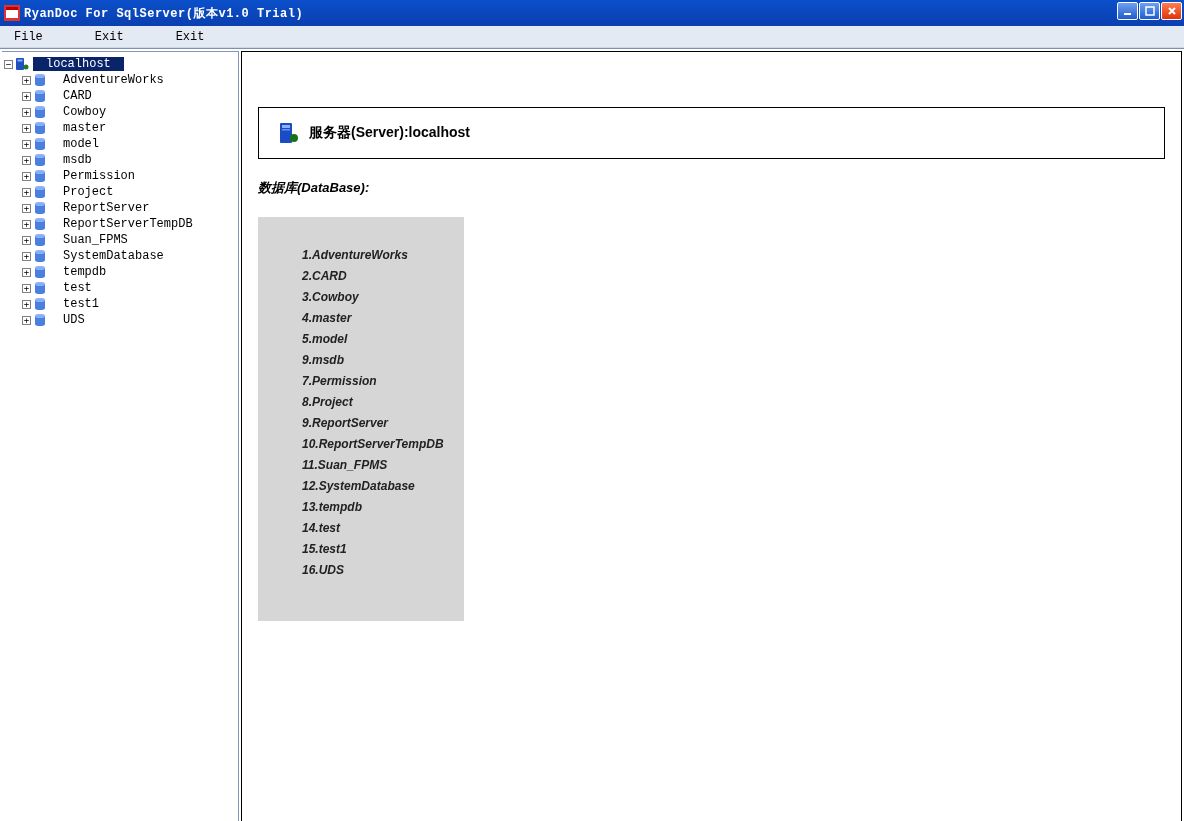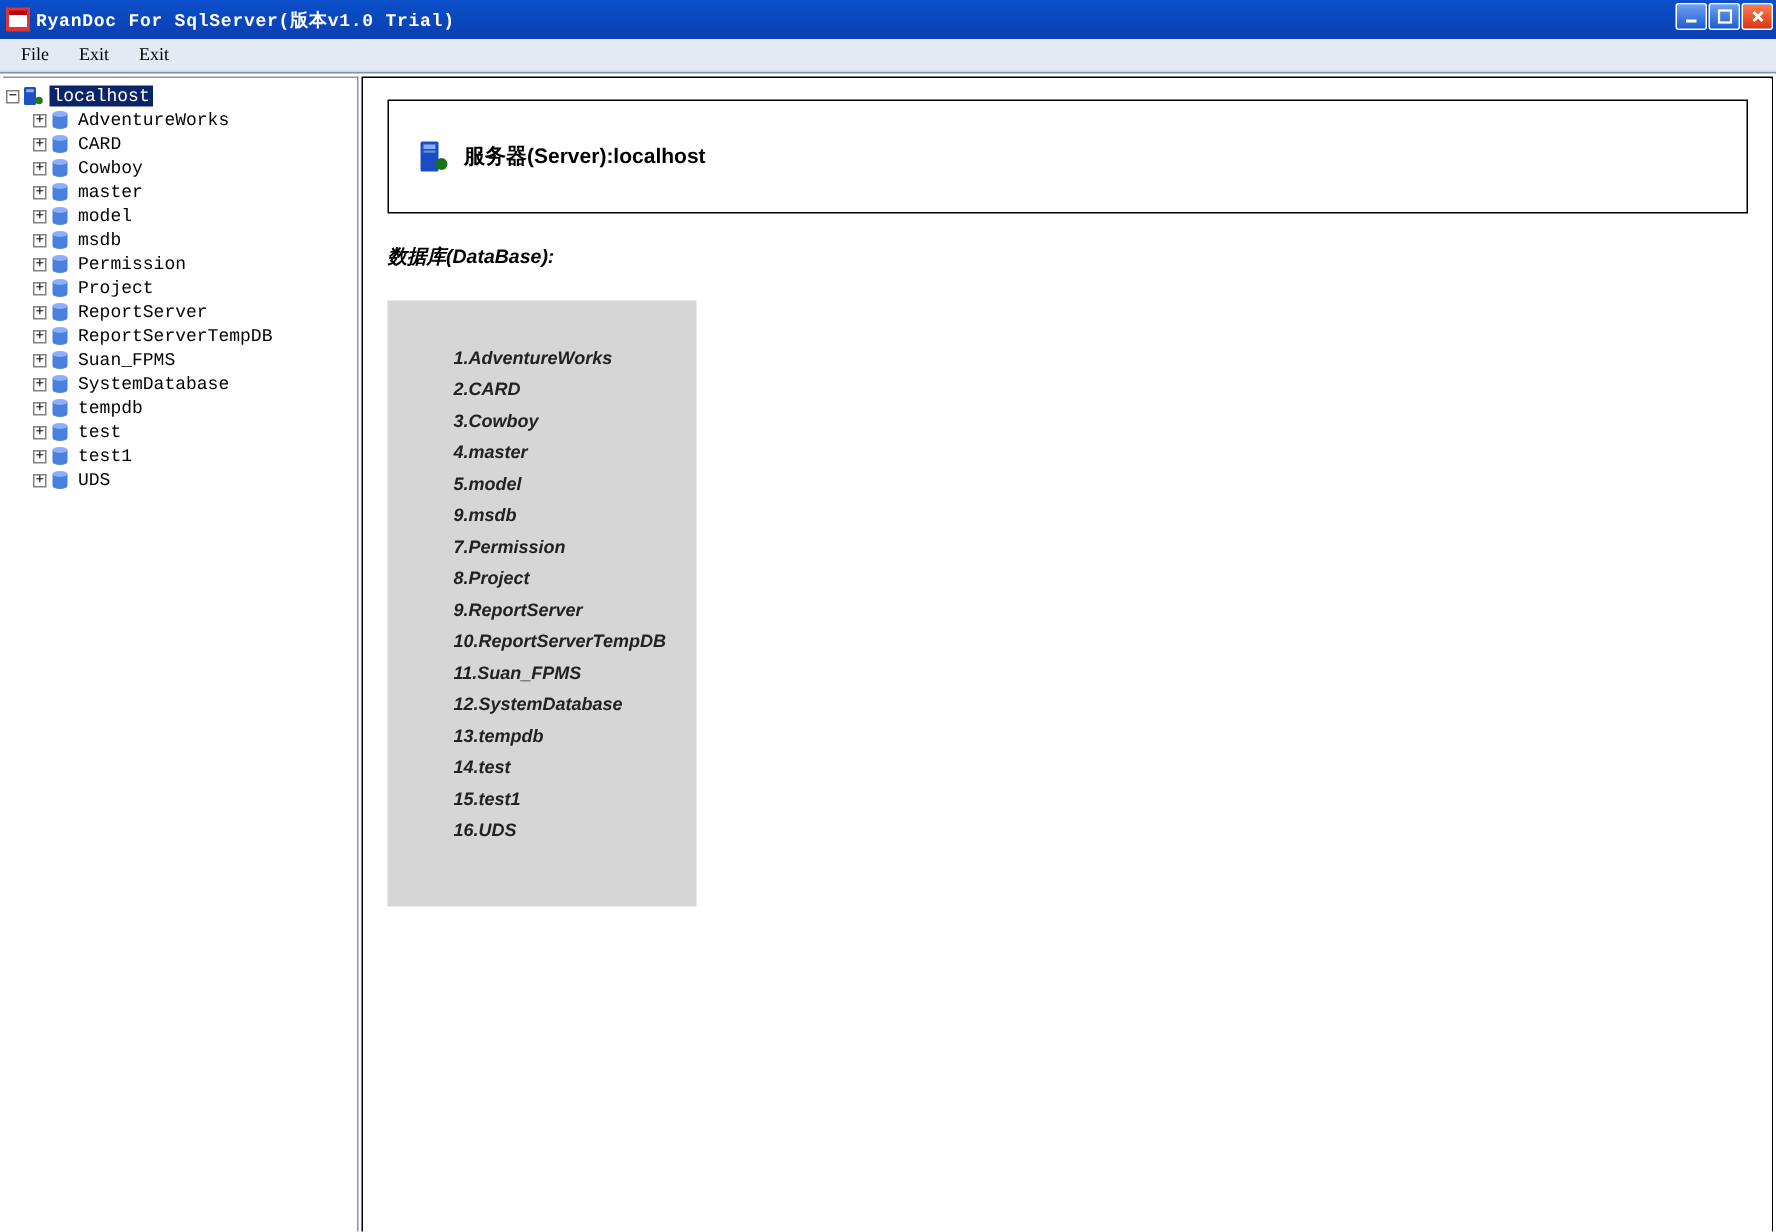--- a/index.html
+++ b/index.html
@@ -49,22 +49,23 @@
       background: linear-gradient(180deg, #fc7e50, #e0330b);
     }
     .win-btn svg { width: 10px; height: 10px; }
     
     .menubar {
       background: #e3eaf4;
       height: 22px;
       display: flex; align-items: center;
       padding: 0 4px;
       border-bottom: 1px solid #cfd8e6;
-      font-family: Liberation Serif, serif;
-      font-size: 12px;
+      font-family: Liberation Mono, monospace;
+      font-size: 12px;
+      gap: 32px;
     }
     .menu-item {
       padding: 2px 10px;
       cursor: default;
     }
     
     .workspace {
       display: flex;
       height: calc(821px - 22px - 22px);
       border-top: 1px solid #8090b0;
@@ -107,43 +108,44 @@
     }
     .tree-icon-server svg { width: 14px; height: 14px; }
     .tree-icon-db {
       width: 14px; height: 14px;
       display: inline-flex; align-items: center; justify-content: center;
       margin-right: 3px;
       flex-shrink: 0;
     }
     .tree-icon-db svg { width: 12px; height: 14px; }
     .tree-label {
-      padding: 0 2px;
+      padding: 0 13px;
     }
     .tree-label.selected {
       background: #0a246a;
       color: #fff;
     }
     .tree-children { padding-left: 18px; }
     
     .content {
       flex: 1;
       background: #fff;
       border: 1px solid #000;
       margin: 2px 2px 2px 0;
       padding: 14px 16px;
       overflow: auto;
       position: relative;
     }
     .server-box {
       border: 1px solid #000;
-      padding: 26px 20px;
+      padding: 14px 20px;
       display: flex; align-items: center;
       gap: 10px;
       margin-bottom: 20px;
+      margin-top: 41px;
     }
     .server-box .server-icon {
       width: 20px; height: 22px;
     }
     .server-box .server-title {
       font-weight: bold;
       font-size: 14px;
     }
     .db-heading {
       font-weight: bold;

